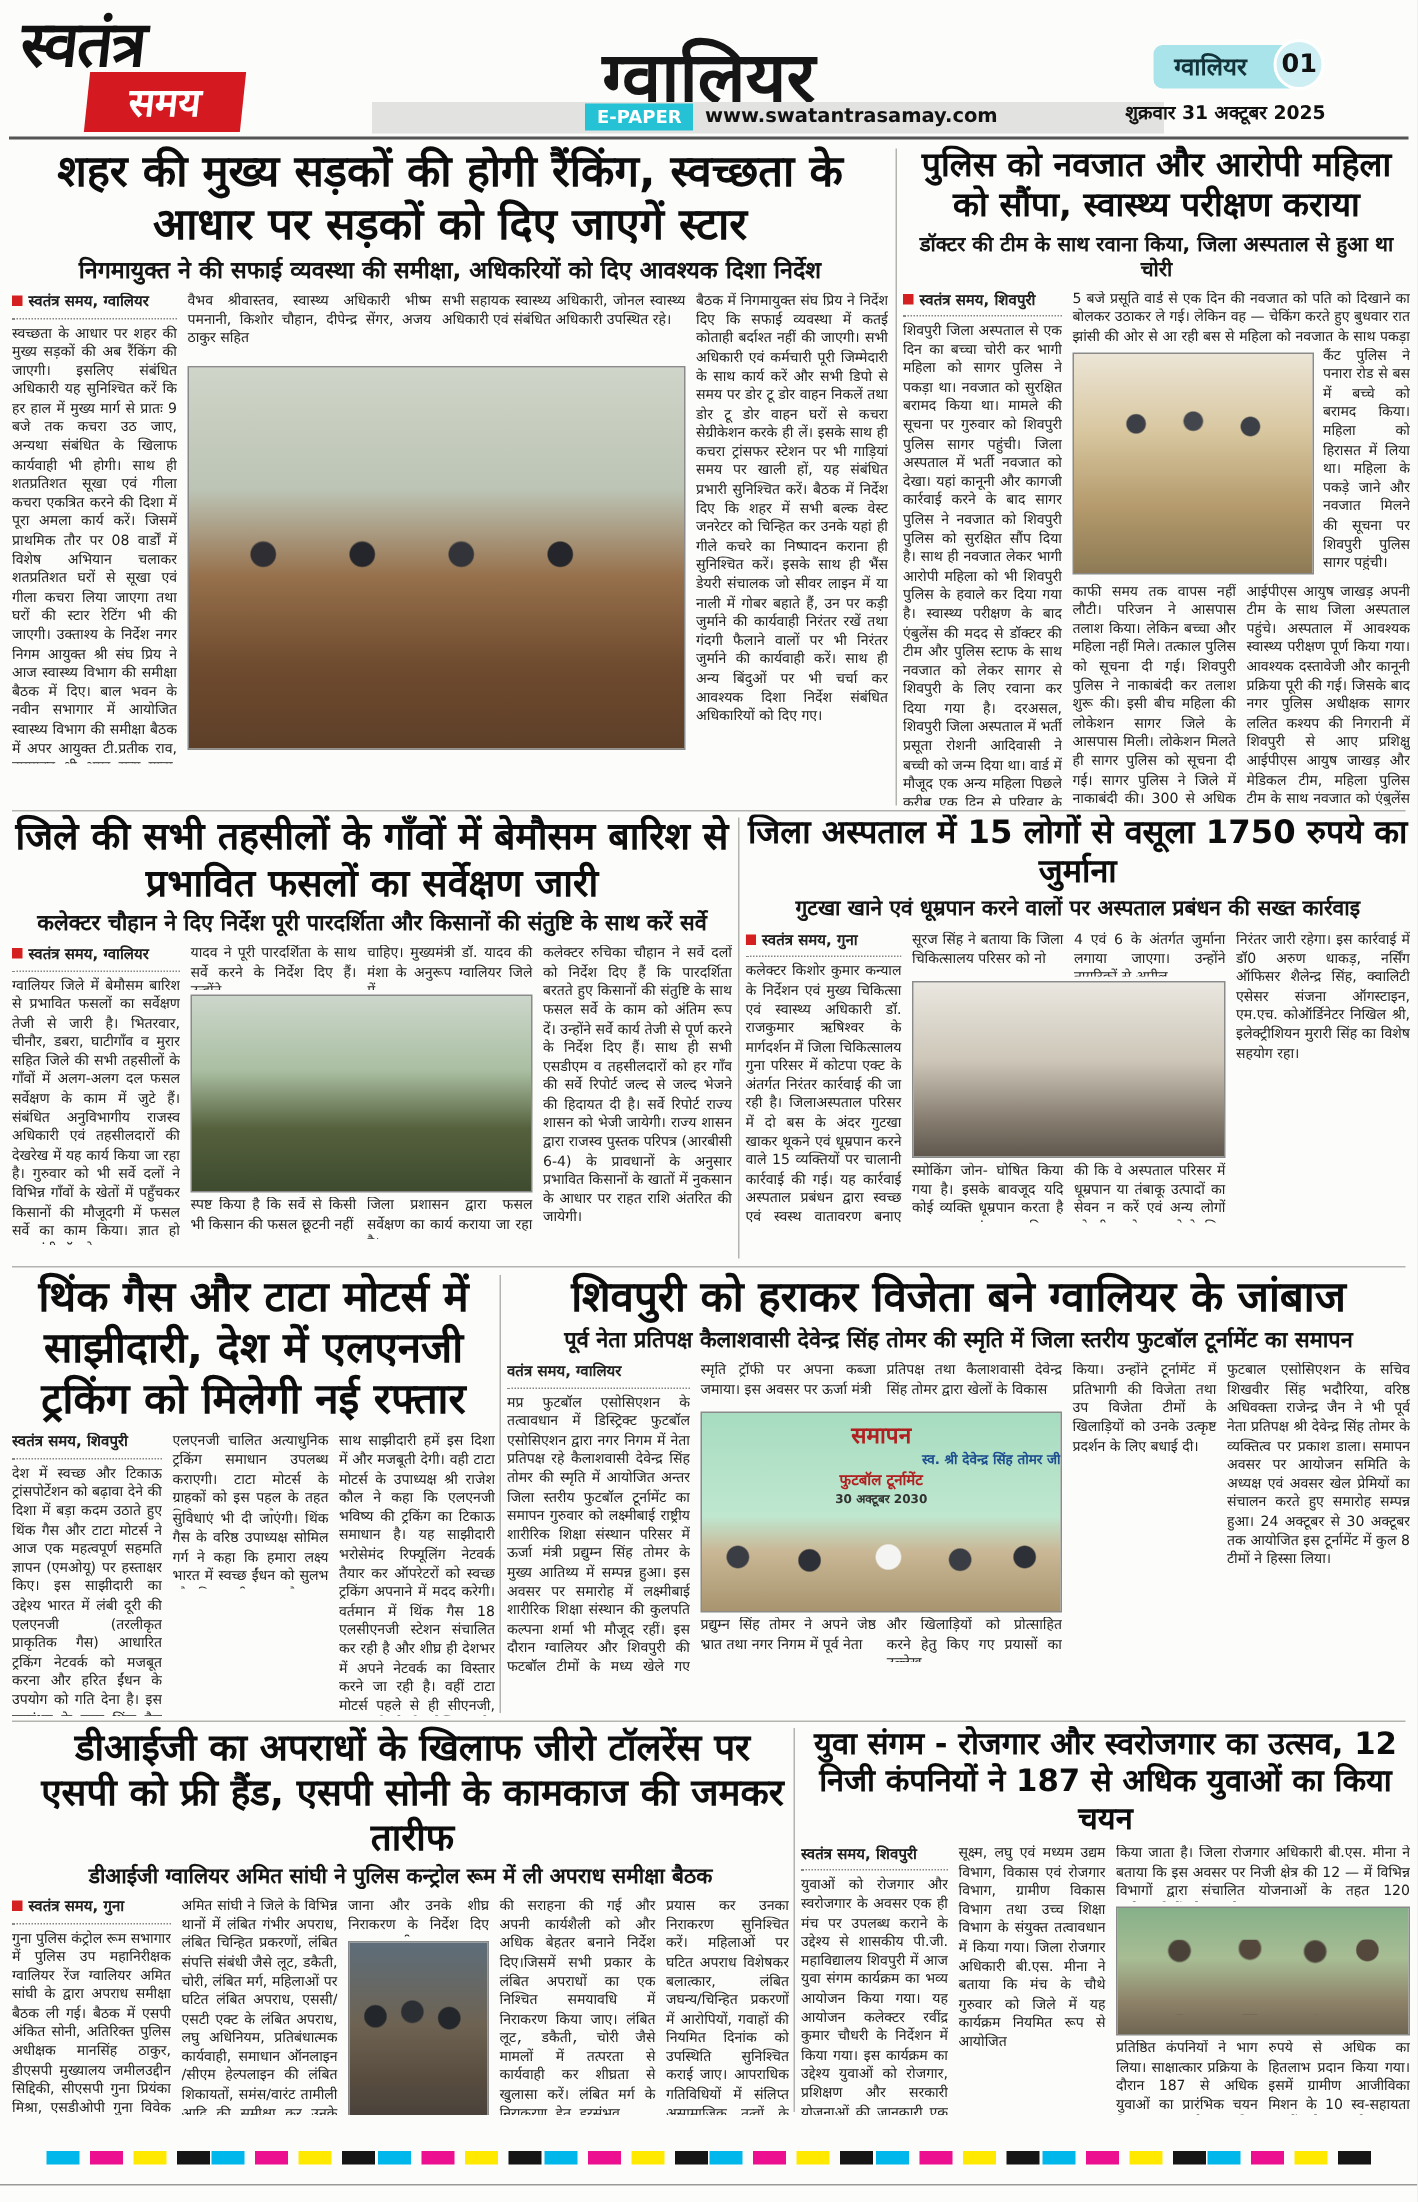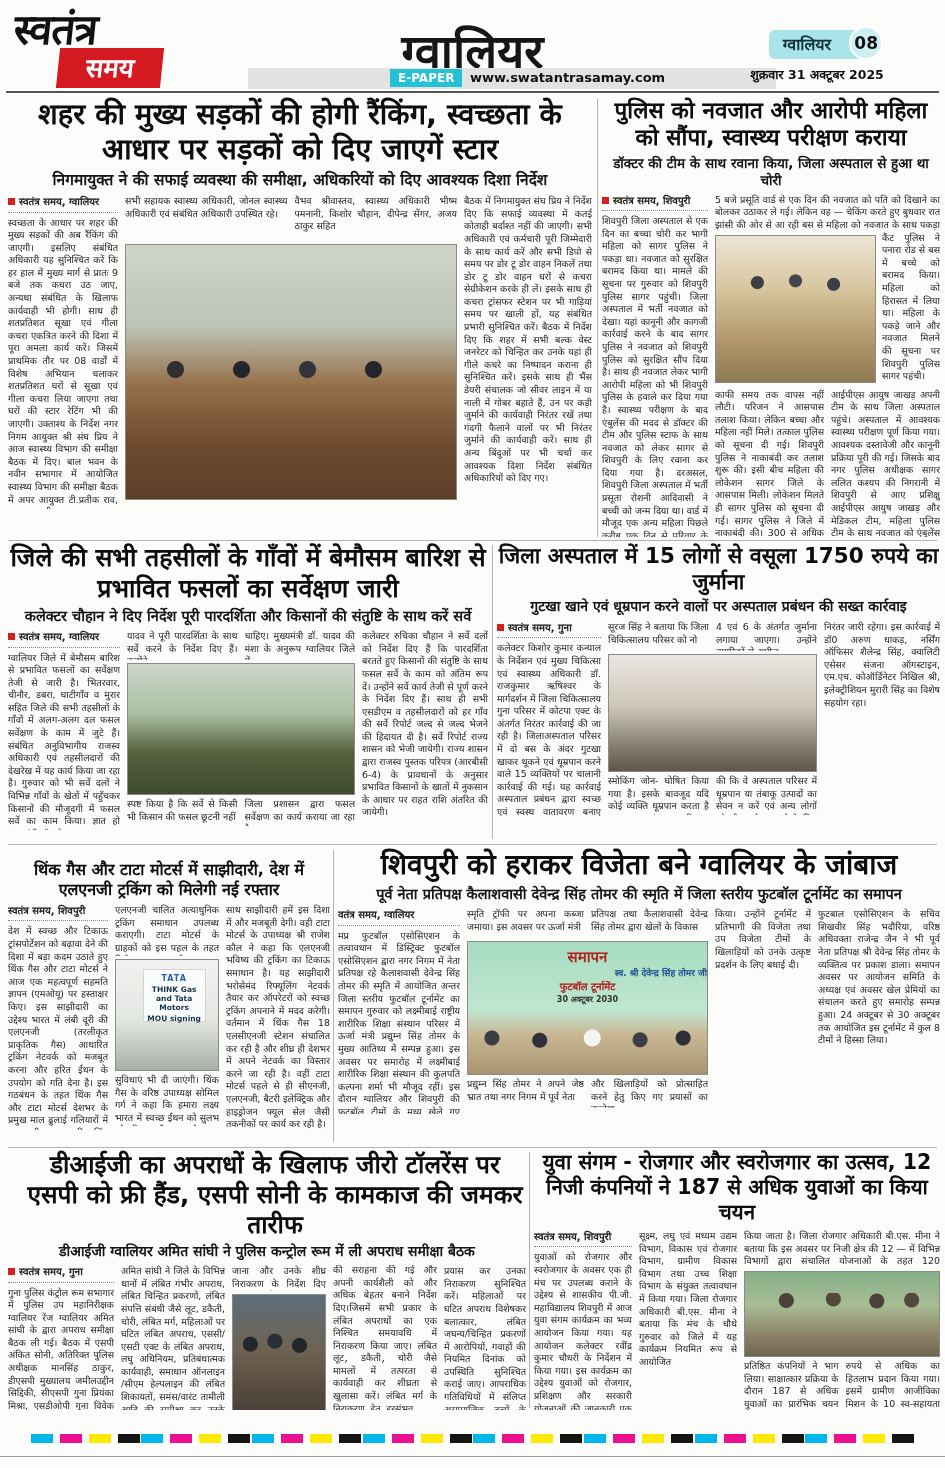--- a/index.html
+++ b/index.html
@@ -105,39 +105,39 @@
       <div class="logo-box">समय</div>
     </div>
     <div class="city-title">ग्वालियर</div>
     <div class="epaper-strip">
       <span class="epaper-badge">E-PAPER</span>
       <span class="site-url">www.swatantrasamay.com</span>
     </div>
     <div class="edition-wrap">
       <span class="edition-box">
         <span>ग्वालियर</span>
-        <span class="page-circle">08</span>
+        <span class="page-circle">01</span>
       </span>
       <div class="date-line">शुक्रवार 31 अक्टूबर 2025</div>
     </div>
     <div class="header-rule"></div>
   </div>
 
   <div class="article a1">
     <div class="headline" style="font-size:29px;">शहर की मुख्य सड़कों की होगी रैंकिंग, स्वच्छता के आधार पर सड़कों को दिए जाएगें स्टार</div>
     <div class="subhead" style="font-size:15.5px;">निगमायुक्त ने की सफाई व्यवस्था की समीक्षा, अधिकरियों को दिए आवश्यक दिशा निर्देश</div>
     <div class="body" style="height:314px;">
       <div class="col" style="flex:0 0 110px;">
         <div class="byline"><span class="bullet"></span><span>स्वतंत्र समय, ग्वालियर</span></div>
         <span>स्वच्छता के आधार पर शहर की मुख्य सड़कों की अब रैंकिंग की जाएगी। इसलिए संबंधित अधिकारी यह सुनिश्चित करें कि हर हाल में मुख्य मार्ग से प्रातः 9 बजे तक कचरा उठ जाए, अन्यथा संबंधित के खिलाफ कार्यवाही भी होगी। साथ ही शतप्रतिशत सूखा एवं गीला कचरा एकत्रित करने की दिशा में पूरा अमला कार्य करें। जिसमें प्राथमिक तौर पर 08 वार्डों में विशेष अभियान चलाकर शतप्रतिशत घरों से सूखा एवं गीला कचरा लिया जाएगा तथा घरों की स्टार रेटिंग भी की जाएगी। उक्ताश्य के निर्देश नगर निगम आयुक्त श्री संघ प्रिय ने आज स्वास्थ्य विभाग की समीक्षा बैठक में दिए। बाल भवन के नवीन सभागार में आयोजित स्वास्थ्य विभाग की समीक्षा बैठक में अपर आयुक्त टी.प्रतीक राव, उपायुक्त श्री अमर सत्य गुप्ता, मुख्य स्वास्थ्य अधिकारी</span>
       </div>
       <div style="flex:1 1 auto;min-width:0;">
         <div class="toprow" style="height:46px;">
+          <div class="col" style="flex:1;">वैभव श्रीवास्तव, स्वास्थ्य अधिकारी भीष्म पमनानी, किशोर चौहान, दीपेन्द्र सेंगर, अजय ठाकुर सहित</div>
           <div class="col" style="flex:1;">सभी सहायक स्वास्थ्य अधिकारी, जोनल स्वास्थ्य अधिकारी एवं संबंधित अधिकारी उपस्थित रहे।</div>
-          <div class="col" style="flex:1;">वैभव श्रीवास्तव, स्वास्थ्य अधिकारी भीष्म पमनानी, किशोर चौहान, दीपेन्द्र सेंगर, अजय ठाकुर सहित</div>
         </div>
         <div class="photo ph1" style="height:256px;"></div>
       </div>
       <div class="col" style="flex:0 0 128px;">बैठक में निगमायुक्त संघ प्रिय ने निर्देश दिए कि सफाई व्यवस्था में कतई कोताही बर्दाश्त नहीं की जाएगी। सभी अधिकारी एवं कर्मचारी पूरी जिम्मेदारी के साथ कार्य करें और सभी डिपो से समय पर डोर टू डोर वाहन निकलें तथा डोर टू डोर वाहन घरों से कचरा सेग्रीकेशन करके ही लें। इसके साथ ही कचरा ट्रांसफर स्टेशन पर भी गाड़ियां समय पर खाली हों, यह संबंधित प्रभारी सुनिश्चित करें। बैठक में निर्देश दिए कि शहर में सभी बल्क वेस्ट जनरेटर को चिन्हित कर उनके यहां ही गीले कचरे का निष्पादन कराना ही सुनिश्चित करें। इसके साथ ही भैंस डेयरी संचालक जो सीवर लाइन में या नाली में गोबर बहाते हैं, उन पर कड़ी जुर्माने की कार्यवाही निरंतर रखें तथा गंदगी फैलाने वालों पर भी निरंतर जुर्माने की कार्यवाही करें। साथ ही अन्य बिंदुओं पर भी चर्चा कर आवश्यक दिशा निर्देश संबंधित अधिकारियों को दिए गए।</div>
     </div>
   </div>
 
   <div class="article a2">
     <div class="headline" style="font-size:22.5px;">पुलिस को नवजात और आरोपी महिला को सौंपा, स्वास्थ्य परीक्षण कराया</div>
     <div class="subhead" style="font-size:13.5px;">डॉक्टर की टीम के साथ रवाना किया, जिला अस्पताल से हुआ था चोरी</div>
@@ -200,35 +200,28 @@
         <div class="botrow" style="height:40px;">
           <div class="col" style="flex:1;">स्मोकिंग जोन- घोषित किया गया है। इसके बावजूद यदि कोई व्यक्ति धूम्रपान करता है या गुटखा, तंबाकू आदि का सेवन करता है, तो उसके विरुद्ध कोटपा एक्ट 2003 की धारा</div>
           <div class="col" style="flex:1;">की कि वे अस्पताल परिसर में धूम्रपान या तंबाकू उत्पादों का सेवन न करें एवं अन्य लोगों को भी इससे दूर रहने के लिए प्रेरित करें। अस्पताल प्रबंधन द्वारा यह अभियान</div>
         </div>
       </div>
       <div class="col" style="flex:0 0 116px;">निरंतर जारी रहेगा। इस कार्रवाई में डॉ0 अरुण धाकड़, नर्सिंग ऑफिसर शैलेन्द्र सिंह, क्वालिटी एसेसर संजना ऑगस्टाइन, एम.एच. कोऑर्डिनेटर निखिल श्री, इलेक्ट्रीशियन मुरारी सिंह का विशेष सहयोग रहा।</div>
     </div>
   </div>
 
   <div class="article a5">
-    <div class="headline" style="font-size:16px;margin-top:12px;">थिंक गैस और टाटा मोटर्स में साझीदारी, देश में एलएनजी ट्रकिंग को मिलेगी नई रफ्तार</div>
+    <div class="headline" style="font-size:28px;">थिंक गैस और टाटा मोटर्स में साझीदारी, देश में एलएनजी ट्रकिंग को मिलेगी नई रफ्तार</div>
     <div class="body" style="height:226px;">
       <div class="col" style="flex:0 0 100px;">
         <div class="byline"><span>स्वतंत्र समय, शिवपुरी</span></div>
         <span>देश में स्वच्छ और टिकाऊ ट्रांसपोर्टेशन को बढ़ावा देने की दिशा में बड़ा कदम उठाते हुए थिंक गैस और टाटा मोटर्स ने आज एक महत्वपूर्ण सहमति ज्ञापन (एमओयू) पर हस्ताक्षर किए। इस साझीदारी का उद्देश्य भारत में लंबी दूरी की एलएनजी (तरलीकृत प्राकृतिक गैस) आधारित ट्रकिंग नेटवर्क को मजबूत करना और हरित ईंधन के उपयोग को गति देना है। इस गठबंधन के तहत थिंक गैस और टाटा मोटर्स देशभर के प्रमुख माल ढुलाई गलियारों में एलएनजी रिफ्यूलिंग इंफ्रास्ट्रक्चर को विकसित करेंगे। थिंक गैस उच्च ईंधन गुणवत्ता और विश्वसनीय आपूर्ति सुनिश्चित करेगी, जबकि टाटा मोटर्स</span>
       </div>
       <div style="flex:1 1 auto;min-width:0;">
         <div class="col" style="height:52px;">एलएनजी चालित अत्याधुनिक ट्रकिंग समाधान उपलब्ध कराएगी। टाटा मोटर्स के ग्राहकों को इस पहल के तहत विशेष मूल्य लाभ और</div>
-        <div class="photo ph5" style="height:112px;">
-          <div class="ph5-board">
-            <div class="ph5-logo">TATA</div>
-            <div class="ph5-line">THINK Gas and Tata Motors</div>
-            <div class="ph5-line">MOU signing</div>
-          </div>
-        </div>
         <div class="col" style="height:52px;">सुविधाएं भी दी जाएंगी। थिंक गैस के वरिष्ठ उपाध्यक्ष सोमिल गर्ग ने कहा कि हमारा लक्ष्य भारत में स्वच्छ ईंधन को सुलभ और किफायती बनाना है। टाटा मोटर्स के</div>
       </div>
       <div class="col" style="flex:0 0 104px;">साथ साझीदारी हमें इस दिशा में और मजबूती देगी। वही टाटा मोटर्स के उपाध्यक्ष श्री राजेश कौल ने कहा कि एलएनजी भविष्य की ट्रकिंग का टिकाऊ समाधान है। यह साझीदारी भरोसेमंद रिफ्यूलिंग नेटवर्क तैयार कर ऑपरेटरों को स्वच्छ ट्रकिंग अपनाने में मदद करेगी। वर्तमान में थिंक गैस 18 एलसीएनजी स्टेशन संचालित कर रही है और शीघ्र ही देशभर में अपने नेटवर्क का विस्तार करने जा रही है। वहीं टाटा मोटर्स पहले से ही सीएनजी, एलएनजी, बैटरी इलेक्ट्रिक और हाइड्रोजन फ्यूल सेल जैसी तकनीकों पर कार्य कर रही है।</div>
     </div>
   </div>
 
   <div class="article a6">
     <div class="headline" style="font-size:28px;">शिवपुरी को हराकर विजेता बने ग्वालियर के जांबाज</div>
     <div class="subhead" style="font-size:14.5px;">पूर्व नेता प्रतिपक्ष कैलाशवासी देवेन्द्र सिंह तोमर की स्मृति में जिला स्तरीय फुटबॉल टूर्नामेंट का समापन</div>
     <div class="body" style="height:206px;">

